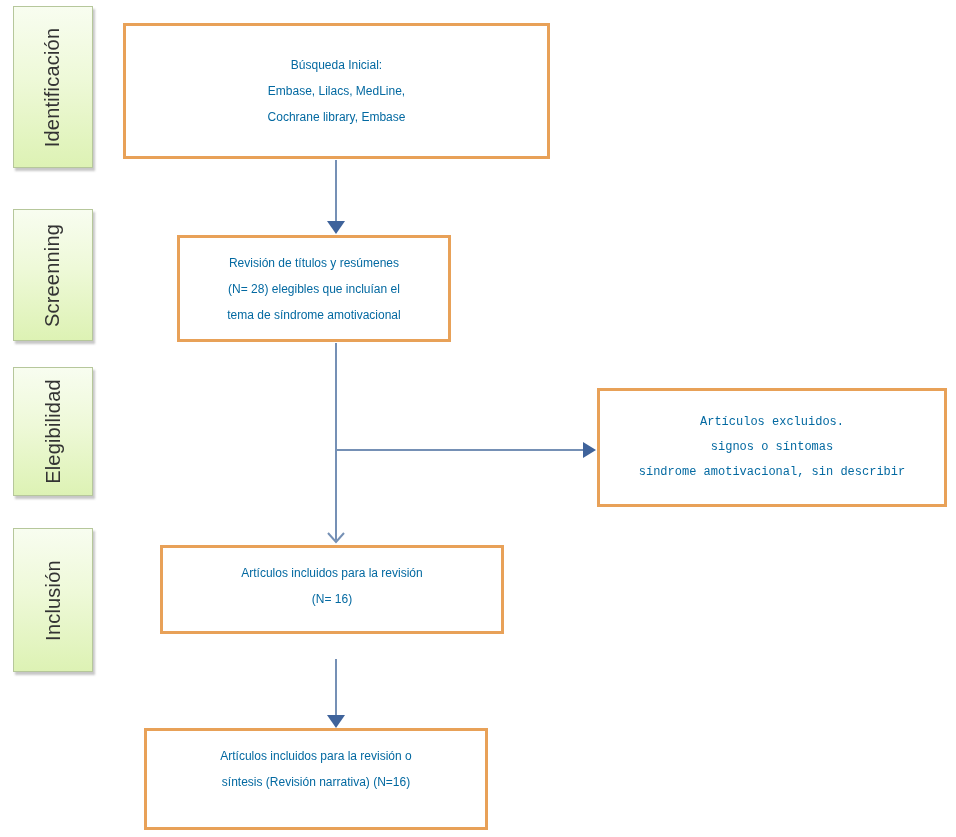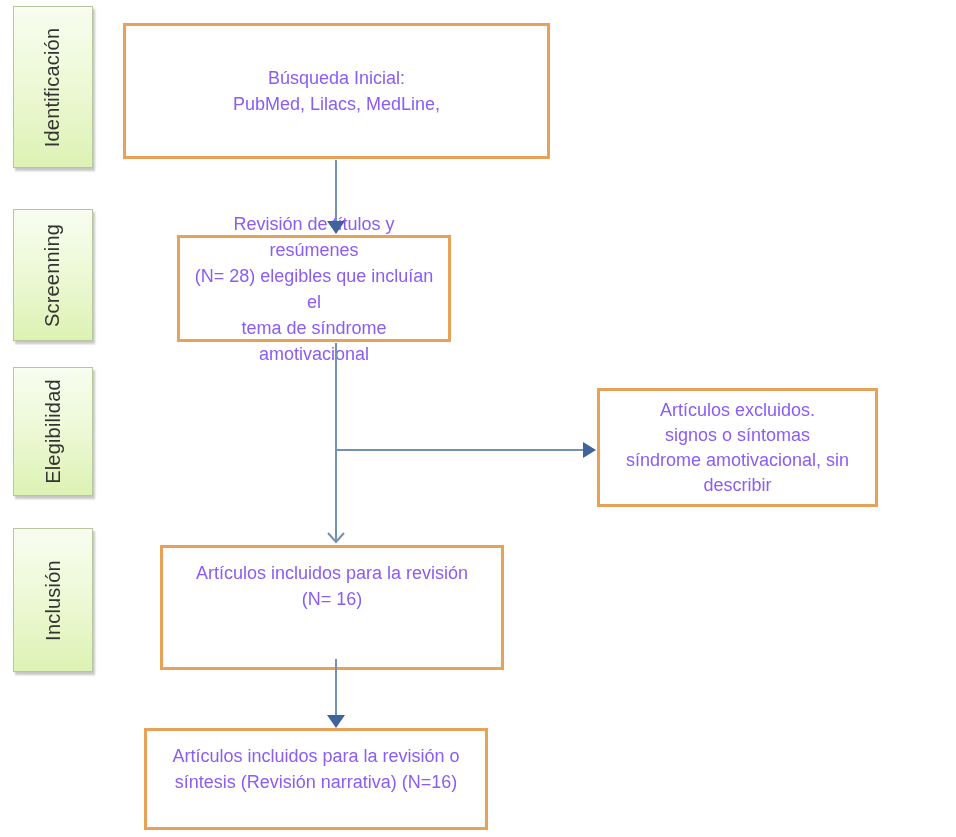--- a/index.html
+++ b/index.html
@@ -45,33 +45,33 @@
 
   
   .box {
     position: absolute;
     background: #ffffff;
     border: 3px solid #e8a158;
     box-sizing: border-box;
     display: flex;
     flex-direction: column;
     text-align: center;
-    font-size: 18px;
+    font-size: 12px;
     line-height: 26px;
-    color: #8b5cf6;
+    color: #0369a1;
     padding: 6px 8px;
   }
   .box .it { }
   .box.center-v { justify-content: center; }
   .box.top-v    { justify-content: flex-start; padding-top: 12px; }
 
   .box.b1 { left: 123px; top: 23px;  width: 427px; height: 136px; }
   .box.b2 { left: 177px; top: 235px; width: 274px; height: 107px; }
-  .box.b3 { left: 597px; top: 388px; width: 281px; height: 119px; line-height: 25px; }
-  .box.b4 { left: 160px; top: 545px; width: 344px; height: 125px; }
+  .box.b3 { left: 597px; top: 388px; width: 350px; height: 119px; line-height: 25px; font-family: Liberation Mono, monospace; }
+  .box.b4 { left: 160px; top: 545px; width: 344px; height: 89px; }
   .box.b5 { left: 144px; top: 728px; width: 344px; height: 102px; }
 
   
   .arrows {
     position: absolute;
     left: 0; top: 0;
     width: 956px;
     height: 837px;
     pointer-events: none;
   }
@@ -98,21 +98,22 @@
   </div>
   <div class="stage s3">
     <span class="vtext">Elegibilidad</span>
   </div>
   <div class="stage s4">
     <span class="vtext">Inclusión</span>
   </div>
 
   <div class="box b1 center-v">
     <div><span>Búsqueda Inicial:</span></div>
-    <div><span>PubMed, Lilacs, </span><span class="it">MedLine</span><span>,</span></div>
+    <div><span>Embase, Lilacs, </span><span class="it">MedLine</span><span>,</span></div>
+    <div><span class="it">Cochrane library</span><span>, Embase</span></div>
   </div>
 
   <div class="box b2 center-v">
     <div>Revisión de títulos y resúmenes</div>
     <div>(N= 28) elegibles que incluían el</div>
     <div>tema de síndrome amotivacional</div>
   </div>
 
   <div class="box b3 center-v">
     <div>Artículos excluidos.</div>

